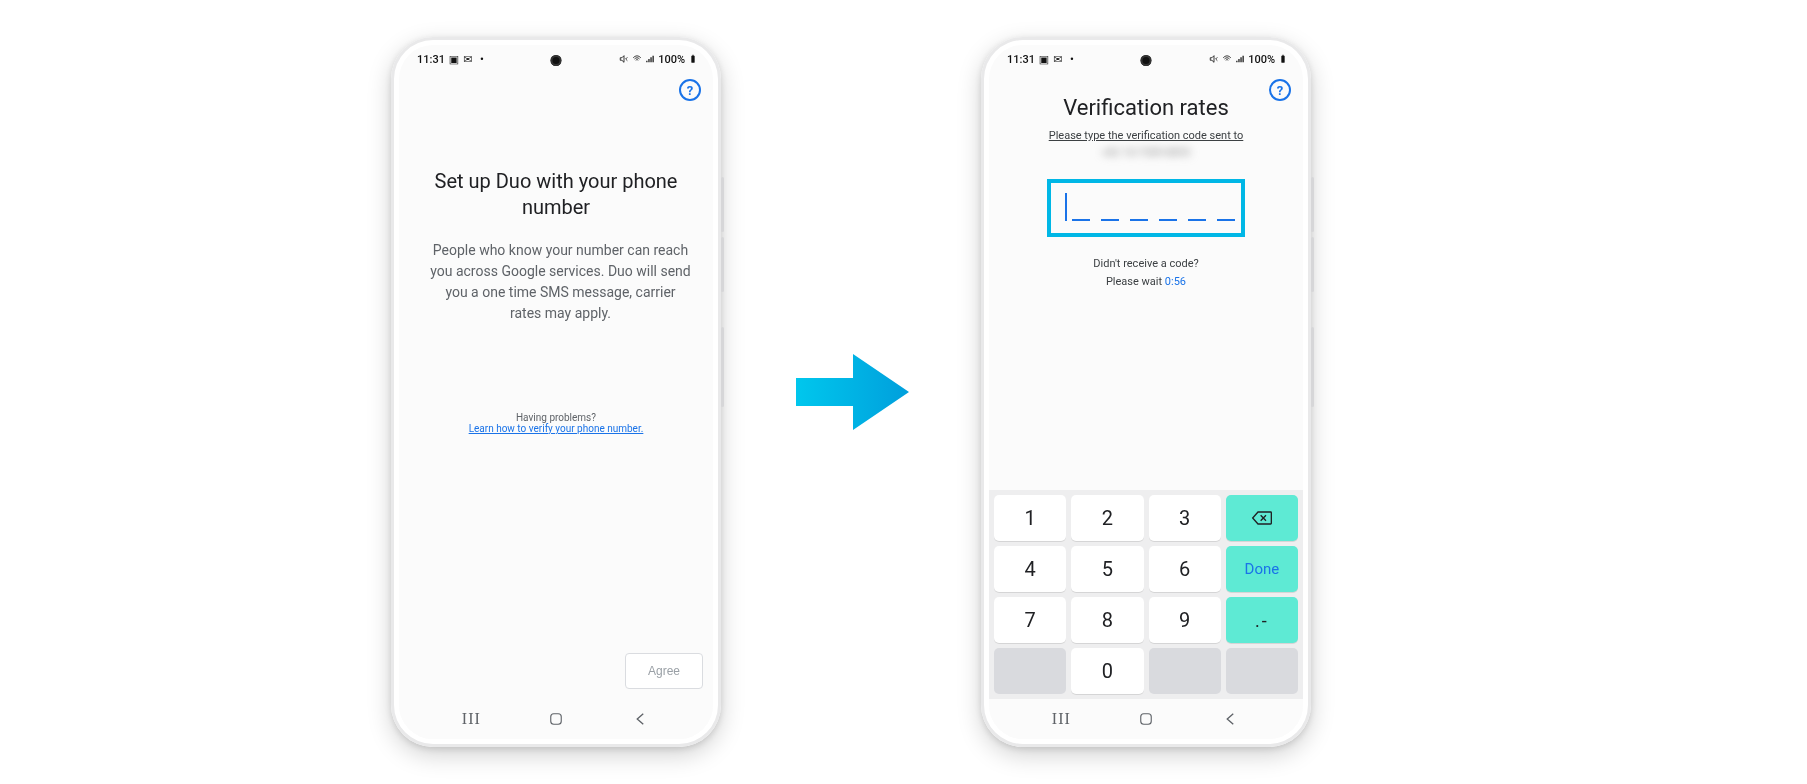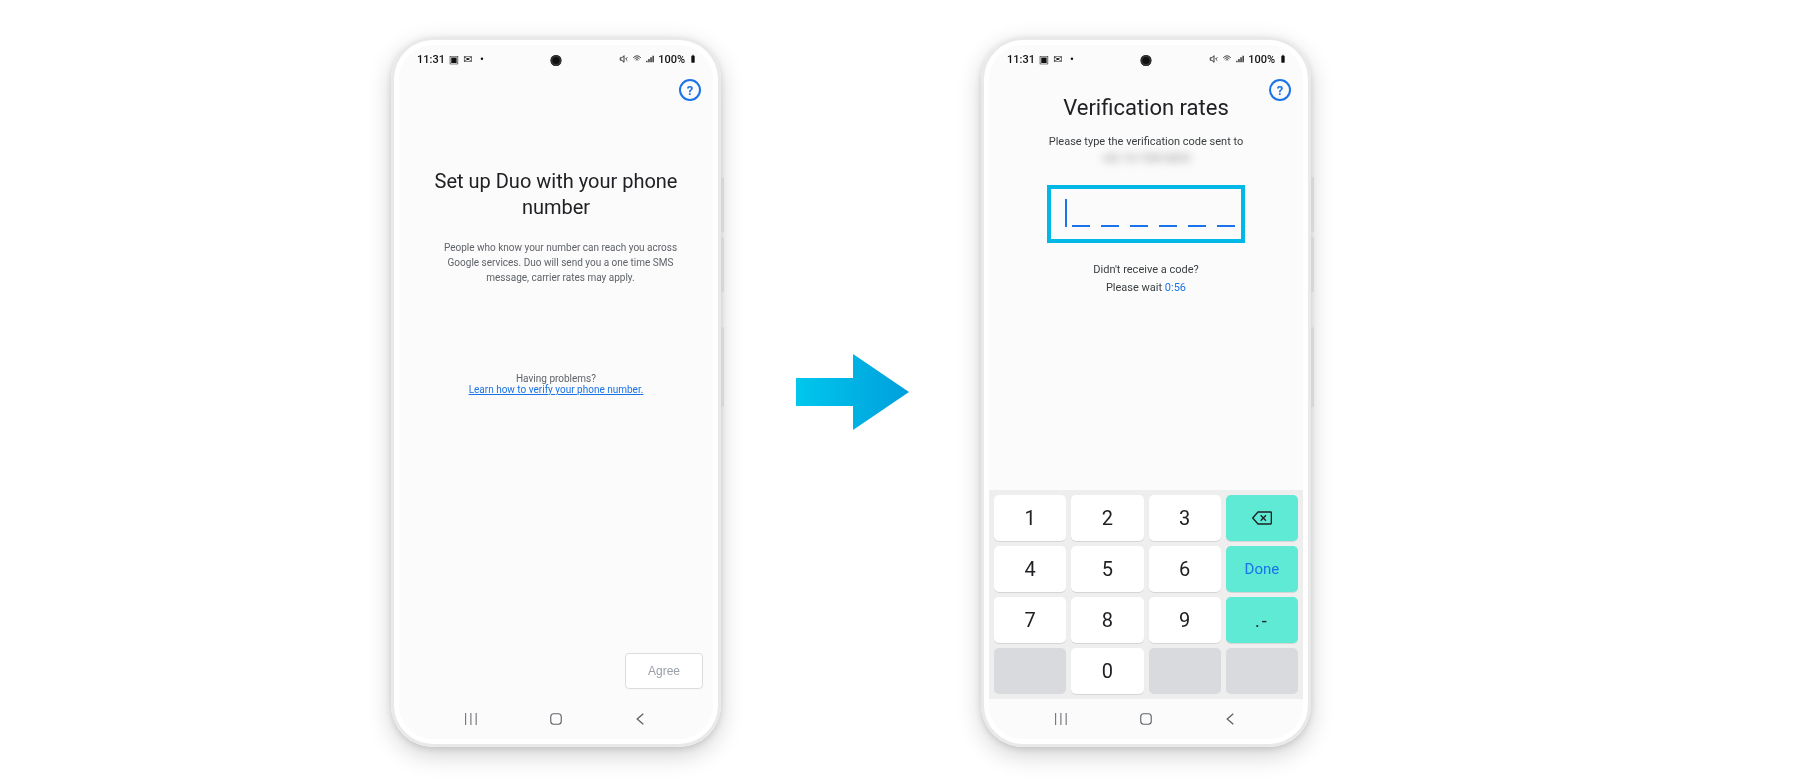--- a/index.html
+++ b/index.html
@@ -149,21 +149,21 @@
   .cc-value { flex: 1; }
   .cc-arrow { font-size: 9px; color: #5f6368; margin-left: 4px; }
   .cursor {
     width: 2px; height: 18px; background: #1a73e8;
     animation: blink 1s step-end infinite;
   }
   @keyframes blink { 50% { opacity: 0; } }
   .info-text {
     margin: 20px 8px 0 17px;
     text-align: center;
-    font-size: 10px;
+    font-size: 14px;
     color: #5f6368;
     line-height: 1.5;
   }
   .problems {
     text-align: center;
     margin-top: 88px;
     font-size: 10px;
   }
   .problems-q { color: #5f6368; }
   .problems-link { color: #1a73e8; text-decoration: underline; cursor: pointer; }
@@ -183,24 +183,25 @@
   
   .title2 {
     text-align: center;
     margin: 22px 0 0 0;
     font-size: 22px;
     color: #202124;
     font-weight: 400;
   }
   .subtitle2 {
     text-align: center;
-    margin: 14px 20px 0 20px;
+    margin: 8px 20px 0 20px;
     font-size: 11px;
     color: #3c4043;
     line-height: 1.5;
+    text-decoration: underline;
   }
   .sub-blur {
     display: inline-block;
     filter: blur(4px);
     color: #888;
   }
   .code-box-wrap {
     margin: 18px auto 0 auto;
     width: 198px;
     height: 58px;
@@ -261,21 +262,21 @@
   .navbar {
     position: absolute;
     left: 0; right: 0; bottom: 0;
     height: 40px;
     background: #fbfbfb;
     display: flex;
     align-items: center;
     justify-content: space-around;
     padding: 0 30px;
   }
-  .nav-btn { width: 22px; height: 22px; display: flex; align-items: center; justify-content: center; color: #5f6368; cursor: pointer; }
+  .nav-btn { width: 22px; height: 22px; display: flex; align-items: center; justify-content: center; color: #5f6368; cursor: pointer; font-family: Liberation Serif, serif; }
   .nav-btn svg { width: 18px; height: 18px; stroke: #5f6368; }
   .nav-recent { font-size: 16px; font-weight: 300; letter-spacing: 1px; color:#5f6368; }
   
   .arrow {
     width: 120px; height: 100px;
     display: flex; align-items: center; justify-content: center;
   }
   .arrow svg { width: 120px; height: 100px; }
 </style>
 </head>

